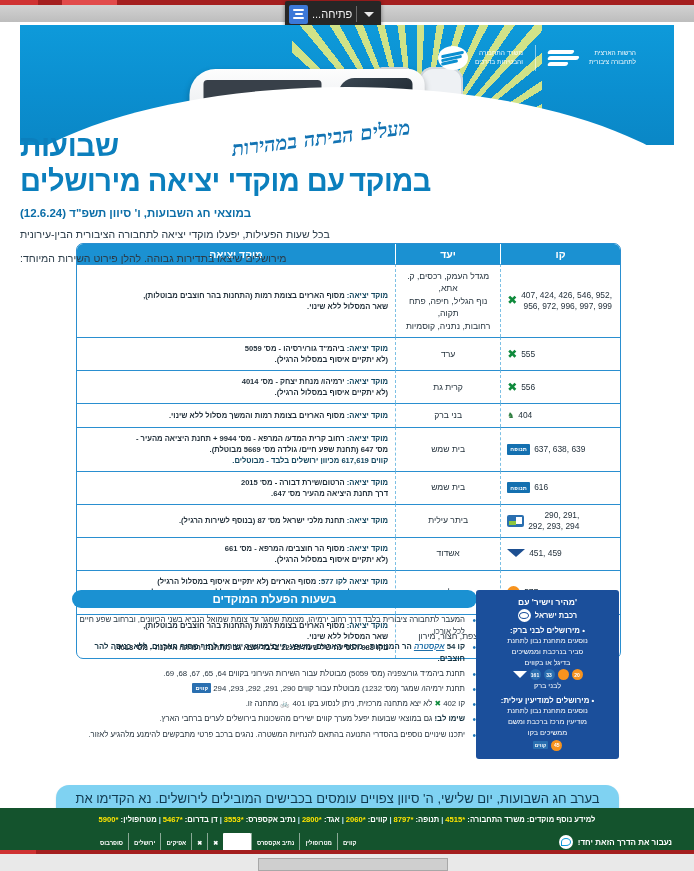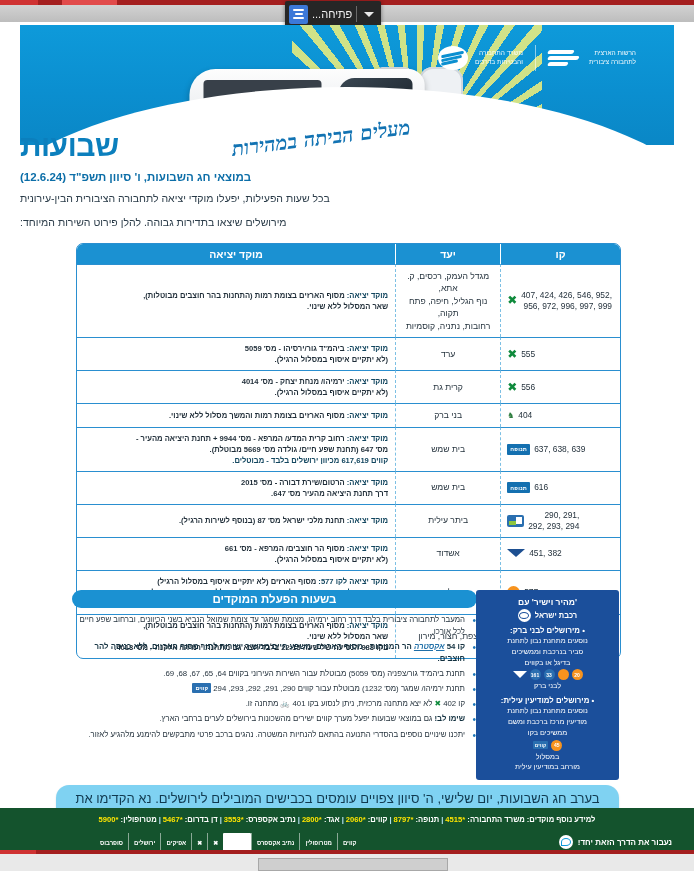--- a/index.html
+++ b/index.html
@@ -349,20 +349,24 @@
           <i></i>
         </div>
     </div>
   </div>
 
   <div class="titles">
     <div class="t-row t-row1">
       <div class="t-main">שבועות</div>
       <div class="t-script">מעלים הביתה במהירות</div>
     </div>
+    <div class="t-row t-row2">
+      <span class="t-main">במוקד</span>
+      <span class="t-main">עם מוקדי יציאה מירושלים</span>
+    </div>
     <div class="t-date">במוצאי חג השבועות, ו' סיוון תשפ"ד (12.6.24)</div>
     <div class="t-sub">בכל שעות הפעילות, יפעלו מוקדי יציאה לתחבורה הציבורית הבין-עירונית</div>
     <div class="t-sub">מירושלים שיצאו בתדירות גבוהה. להלן פירוט השירות המיוחד:</div>
   </div>
 
   <div class="tbl-wrap">
     <table>
       <thead>
           <tr>
         <th>קו</th>
@@ -440,21 +444,21 @@
             </td>
             <td class="c-dest">ביתר עילית</td>
             <td class="c-point"><b>מוקד יציאה:</b> תחנת מלכי ישראל מס' 87 (בנוסף לשירות הרגיל).</td>
           </tr>
           <tr>
             <td class="c-line">
               <div class="lineflex">
                 <span class="op op-metrop">
                   <i></i>
                 </span>
-                <div class="nums">451, 382</div>
+                <div class="nums">451, 459</div>
               </div>
             </td>
             <td class="c-dest">אשדוד</td>
             <td class="c-point"><b>מוקד יציאה:</b> מסוף הר חוצבים/ המרפא - מס' 661<br>(לא יתקיים איסוף במסלול הרגיל).</td>
           </tr>
           <tr>
             <td class="c-line">
               <div class="lineflex">
                 <span class="op op-superbus"></span>
                 <div class="nums">577</div>
@@ -506,21 +510,20 @@
           <span class="chip b">161</span>
           <span class="chip mt"></span>
         </div>
         <div class="sb-p">לבני ברק</div>
         <div class="sb-h">• מירושלים למודיעין עילית:</div>
         <div class="sb-p">נוסעים מתחנת נבון לתחנת<br>מודיעין מרכז ברכבת ומשם<br>ממשיכים בקו</div>
         <div class="sb-chips">
           <span class="chip o">45</span>
           <span class="chip-k">קווים</span>
         </div>
-        <div class="sb-p">במסלול<br>מורחב במודיעין עילית</div>
       </div>
   </div>
 
   <div class="banner">בערב חג השבועות, יום שלישי, ה' סיוון צפויים עומסים בכבישים המובילים לירושלים. נא הקדימו את הגעתכם!</div>
 
 </div>
 
 <div class="footer">
   <div class="f-line1" id="fline"><span>למידע נוסף מוקדים:</span> <span>משרד התחבורה:</span> <span class="num">*4515</span><span class="sep">|</span><span>תנופה:</span> <span class="num">*8797</span><span class="sep">|</span><span>קווים:</span> <span class="num">*2060</span><span class="sep">|</span><span>אגד:</span> <span class="num">*2800</span><span class="sep">|</span><span>נתיב אקספרס:</span> <span class="num">*3553</span><span class="sep">|</span><span>דן בדרום:</span> <span class="num">*5467</span><span class="sep">|</span><span>מטרופולין:</span> <span class="num">*5900</span></div>
   <div class="f-row2">

